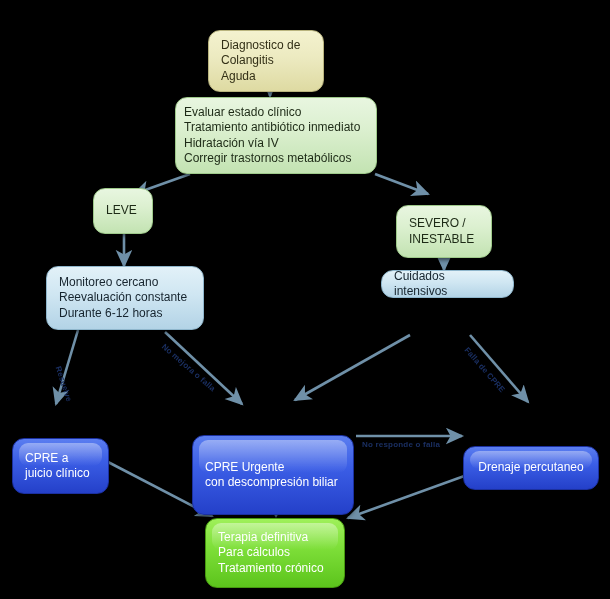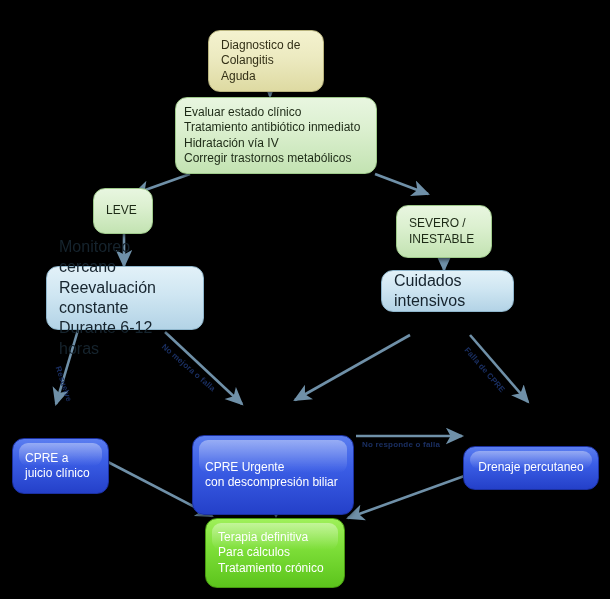--- a/index.html
+++ b/index.html
@@ -17,21 +17,21 @@
     border:1px solid #b9b47e;color:#333017;font-size:12px;
     box-shadow:0 2px 4px rgba(0,0,0,.55);}
   
   .n-green{
     background:linear-gradient(180deg,#e8f6e0 0%,#dcf0d0 40%,#c3e3b2 100%);
     border:1px solid #9cc happy;border:1px solid #9ec98a;color:#1d2a16;font-size:12px;
     box-shadow:0 2px 4px rgba(0,0,0,.55);}
   
   .n-lblue{
     background:linear-gradient(180deg,#e2f1f8 0%,#cfe6f2 45%,#b3d3e6 100%);
-    border:1px solid #8fb6cc;color:#16242e;font-size:16px;
+    border:1px solid #8fb6cc;color:#16242e;font-size:12px;
     box-shadow:0 2px 4px rgba(0,0,0,.55);}
   
   .n-blue{
     background:linear-gradient(180deg,#5b7ef0 0%,#3b5ee6 40%,#2440c9 100%);
     border:1px solid #1b30a0;color:#ffffff;font-size:12px;
     box-shadow:0 2px 5px rgba(0,0,0,.6);position:absolute;margin-top:32px;}
   .n-blue .gloss{position:absolute;left:6px;right:6px;top:4px;height:42%;
     border-radius:9px;background:linear-gradient(180deg,rgba(255,255,255,.38),rgba(255,255,255,0));
     pointer-events:none;}
   
@@ -94,21 +94,21 @@
     <div class="txt">SEVERO /
 INESTABLE</div>
   </div>
 
   <div class="node n-lblue" style="left:46px;top:266px;width:158px;height:64px;">
     <div class="txt">Monitoreo cercano
 Reevaluación constante
 Durante 6-12 horas</div>
   </div>
 
-  <div class="node n-lblue" style="left:381px;top:270px;width:133px;height:42px;justify-content:center;">
+  <div class="node n-lblue" style="left:381px;top:270px;width:133px;height:28px;justify-content:center;">
     <div class="txt">Cuidados intensivos</div>
   </div>
 
   <div class="node n-blue" style="left:12px;top:406px;width:97px;height:56px;">
     <span class="gloss"></span>
     <div class="txt">CPRE a
 juicio clínico</div>
   </div>
 
   <div class="node n-blue" style="left:192px;top:403px;width:162px;height:80px;">

